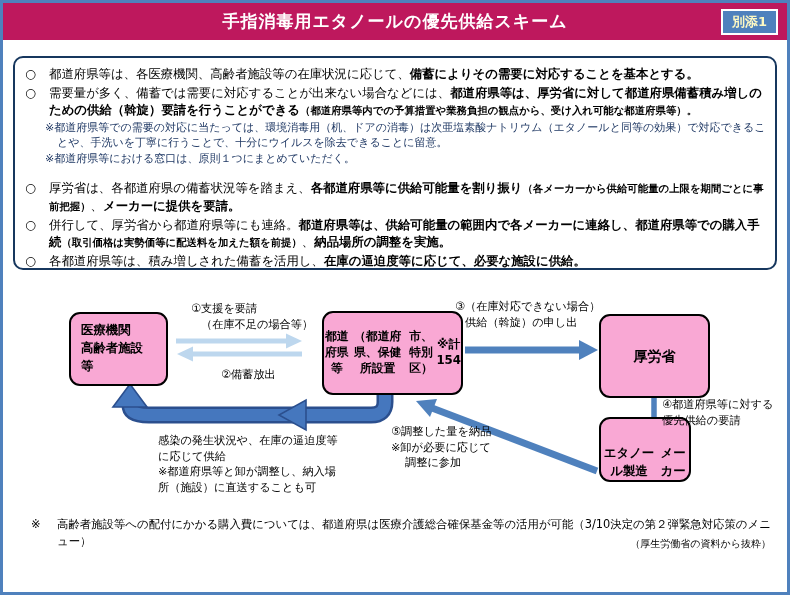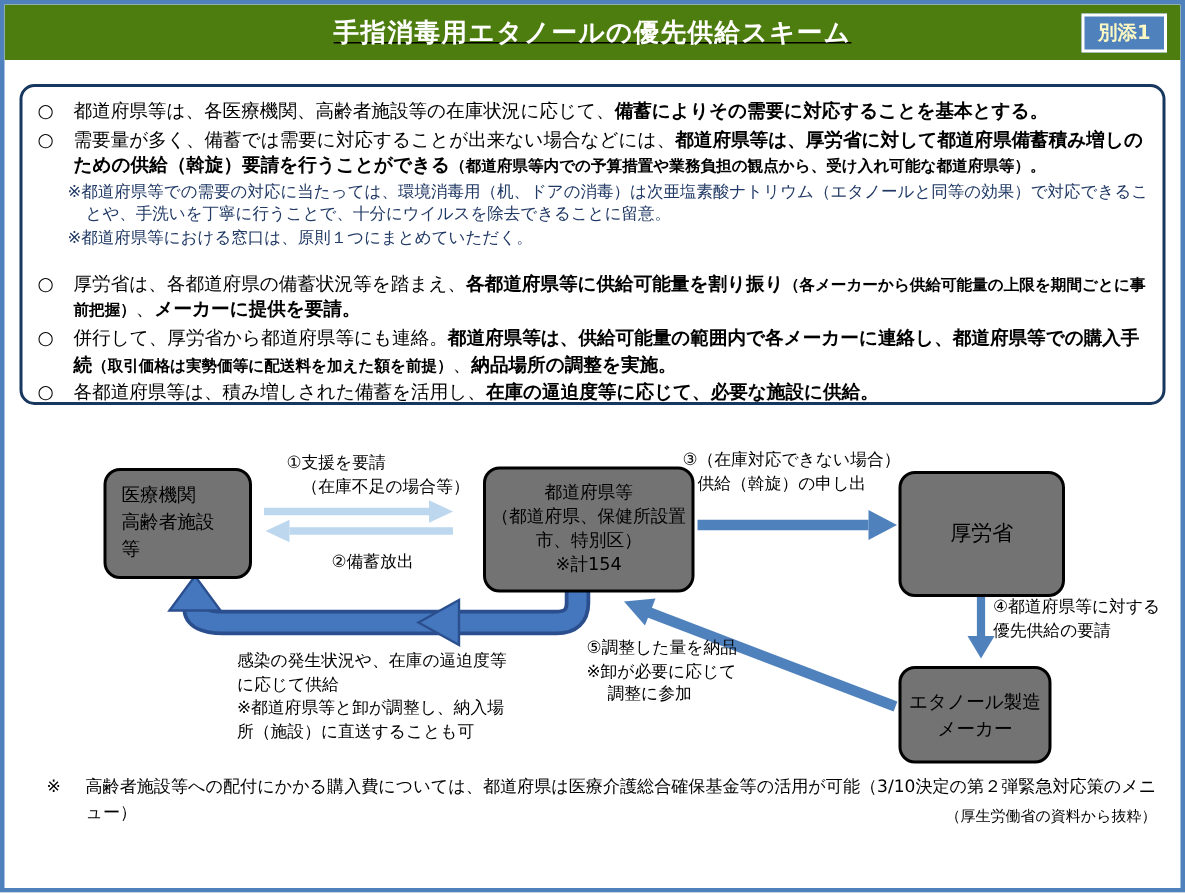--- a/index.html
+++ b/index.html
@@ -4,21 +4,21 @@
 <style>
   html,body{margin:0;padding:0;background:#e8e8e8;}
   .page{
     position:relative; width:790px; height:595px; box-sizing:border-box;
     background:#fff; border:3px solid #4F81BD; overflow:hidden;
     font-family:"DejaVu Sans","Liberation Sans",sans-serif; color:#000;
   }
   
   .titlebar{
     position:absolute; top:0; left:0; right:0; height:37px;
-    background:#4d7c0f; display:flex; align-items:center; justify-content:center;text-decoration:underline;
+    background:#be185d; display:flex; align-items:center; justify-content:center;
   }
   .titlebar .title{ color:#fff; font-weight:700; font-size:17px; letter-spacing:1px; }
   .badge{
     position:absolute; right:9px; top:6px; border:2px solid #fff;
     color:#fef9c3; font-weight:700; font-size:13px; padding:2px 9px; background:#4F81BD;
   }
   
   .sumbox{
     position:absolute; top:53px; left:10px; right:10px; height:214px; box-sizing:border-box;
     border:2px solid #17375E; border-radius:10px; padding:7px 8px 4px 10px;
@@ -29,24 +29,24 @@
   .sum-text{ flex:1; }
   .note-line{ padding-left:32px; text-indent:-12px; margin:1px 0 0 0; font-size:11px; line-height:1.38; }
   .gap-top{ margin-top:13px; }
   .s-n{ font-weight:400; }
   .s-b{ font-weight:700; }
   .s-smb{ font-weight:700; font-size:10.4px; }
   .s-note{ color:#1F3864; }
   
   .flow-svg{ position:absolute; inset:0; width:790px; height:595px; pointer-events:none; }
   .dbox{
-    position:absolute; box-sizing:border-box; background:#737373;
-    border:2.5px solid #000; border-radius:11px; font-size:12.4px; line-height:1.45;
+    position:absolute; box-sizing:border-box; background:#f9a8d4;
+    border:2.5px solid #000; border-radius:11px; font-size:12.4px; line-height:1.45;font-weight:bold;
   }
-  .dbox.center{ display:flex; flex-direction:column; align-items:center; justify-content:center; text-align:center; }
+  .dbox.center{ display:flex; flex-direction:row; align-items:center; justify-content:center; text-align:center; }
   .dlabel{ position:absolute; font-size:11.2px; line-height:1.4; white-space:nowrap; }
   .indent1{ padding-left:10px; }
   .indent2{ padding-left:14px; }
   
   .footnote{
     position:absolute; left:28px; top:513px; width:742px;
     display:flex; font-size:11.4px; line-height:1.45;
   }
   .footnote .fn-marker{ flex:none; width:26px; }
   .footnote .fn-text{ flex:1; }
@@ -132,21 +132,21 @@
     <div>都道府県等</div>
     <div>（都道府県、保健所設置</div>
     <div>市、特別区）</div>
     <div>※計154</div>
   </div>
 
   <div class="dbox center" style="left:596px; top:311px; width:111px; height:84px; font-size:14px;">
     <div>厚労省</div>
   </div>
 
-  <div class="dbox center" style="left:596px; top:441px; width:102px; height:65px;">
+  <div class="dbox center" style="left:596px; top:414px; width:92px; height:65px;align-items:flex-end;">
     <div>エタノール製造</div>
     <div>メーカー</div>
   </div>
 
   <div class="dlabel" style="left:188px; top:298px;">
     <div>①支援を要請</div>
     <div class="indent1">（在庫不足の場合等）</div>
   </div>
   <div class="dlabel" style="left:218px; top:364px;">
     <div>②備蓄放出</div>

